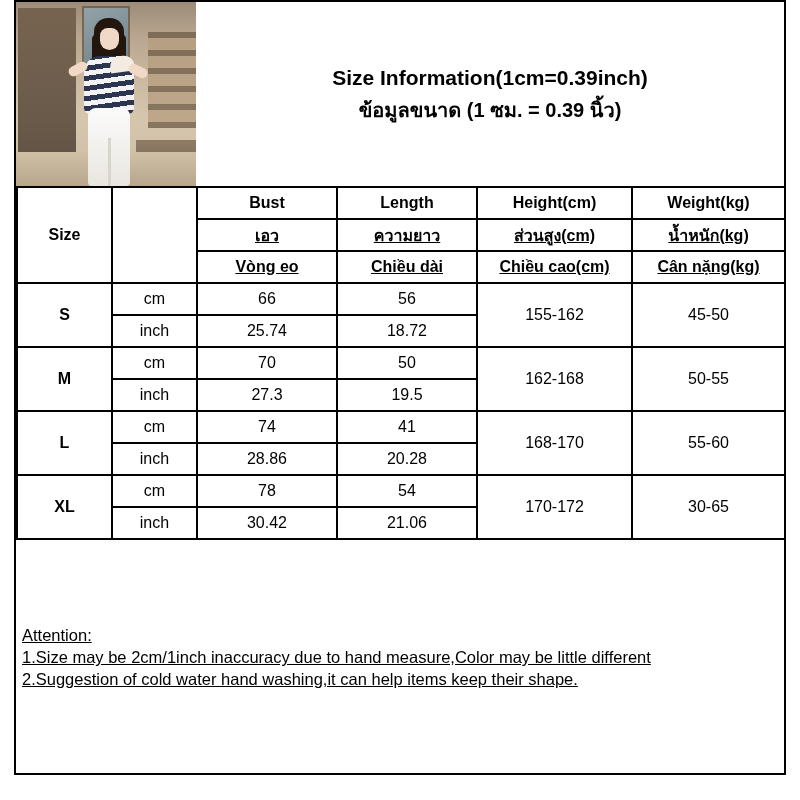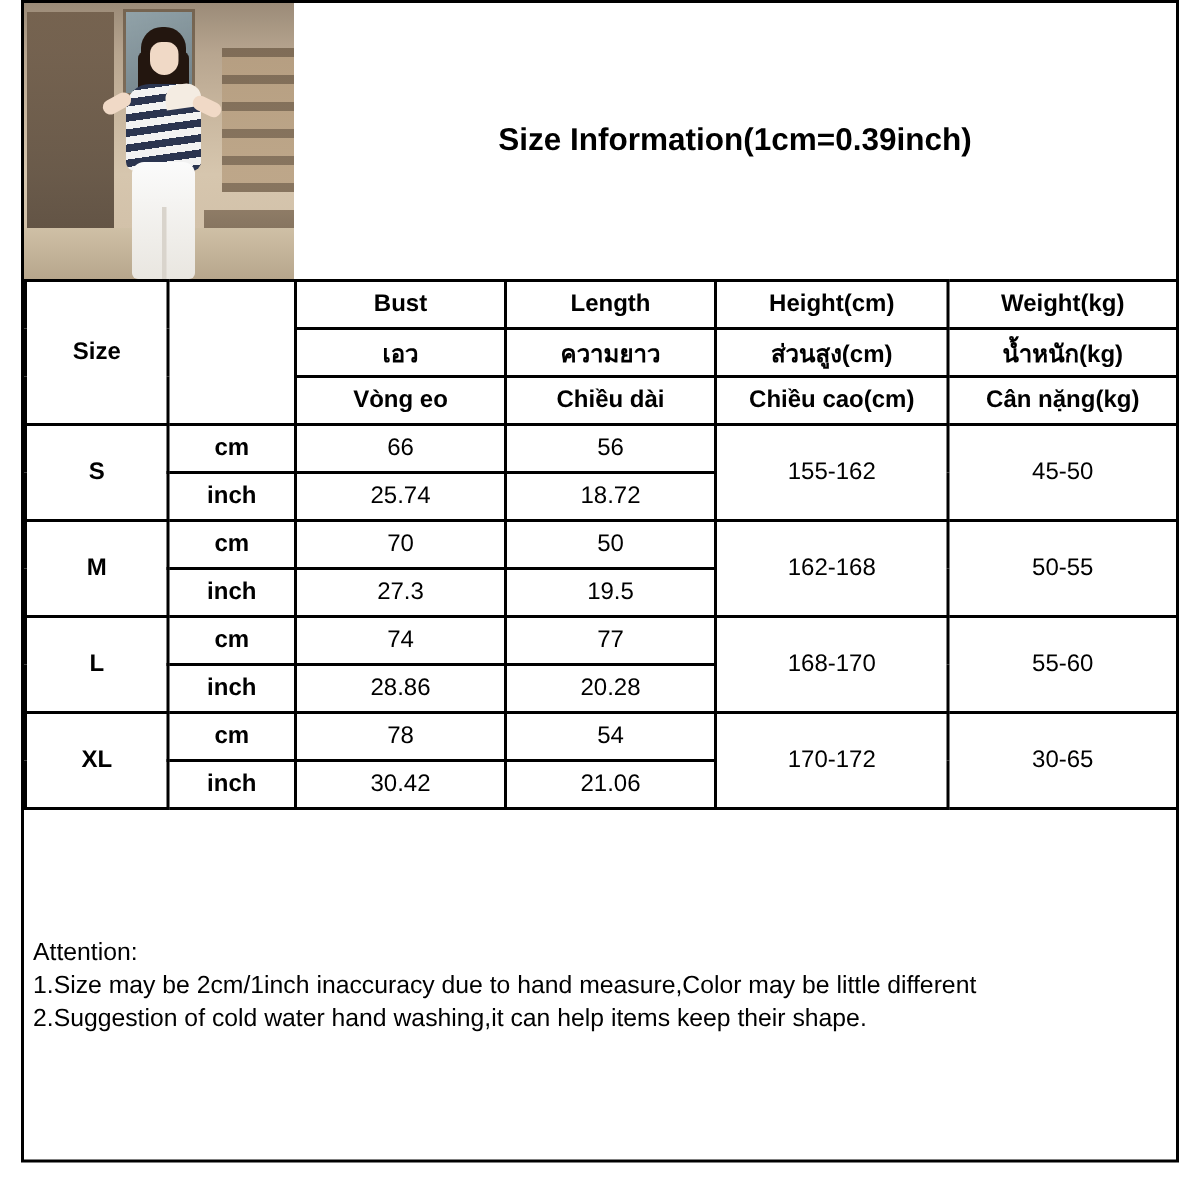--- a/index.html
+++ b/index.html
@@ -211,31 +211,32 @@
     padding: 0;
     height: 30px;
   }
   td.hdr {
     font-weight: bold;
     font-size: 17px;
   }
   td.hdr-sub {
     font-weight: bold;
     font-size: 16px;
+    text-decoration: underline;
   }
   td.size-word {
     font-weight: bold;
     font-size: 26px;
   }
   td.size-letter {
     font-weight: bold;
     font-size: 19px;
   }
   td.unit {
-    font-weight: bold;
+    font-weight: normal;
     font-size: 15px;
     margin-top: 44px;
   }
   td.val {
     font-size: 16px;
   }
   td.range {
     font-size: 16px;
   }
   .col-size   { width: 95px; }
@@ -247,20 +248,21 @@
 
   
   .attention {
     position: absolute;
     left: 16px;
     top: 621px;
     width: 644px;
     height: 152px;
     box-sizing: border-box;
     padding: 4px 6px 16px 6px;
+    text-decoration: underline;
   }
   .attention p {
     margin: 0 0 1px 0;
     font-size: 16.5px;
     line-height: 1.28;
   }
 </style>
 </head>
 <body>
 
@@ -283,20 +285,21 @@
         <div class="top"></div>
         <div class="shoulder"></div>
         <div class="arm-l"></div>
         <div class="arm-r"></div>
         <div class="pants"></div>
       </div>
     </div>
 
     <div class="title-block">
       <div class="title-line">Size Information(1cm=0.39inch)</div>
+      <div class="title-line thai">ข้อมูลขนาด (1 ซม. = 0.39 นิ้ว)</div>
     </div>
   </div>
 
   <table class="size-table">
     <colgroup>
       <col class="col-size">
         <col class="col-unit">
         <col class="col-bust">
       <col class="col-length">
         <col class="col-height">
@@ -350,21 +353,21 @@
       <tr>
         <td class="unit">inch</td>
         <td class="val">27.3</td>
         <td class="val">19.5</td>
       </tr>
 
       <tr>
         <td class="size-letter" rowspan="2">L</td>
         <td class="unit">cm</td>
         <td class="val">74</td>
-        <td class="val">77</td>
+        <td class="val">41</td>
         <td class="range" rowspan="2">168-170</td>
         <td class="range" rowspan="2">55-60</td>
       </tr>
       <tr>
         <td class="unit">inch</td>
         <td class="val">28.86</td>
         <td class="val">20.28</td>
       </tr>
 
       <tr>

